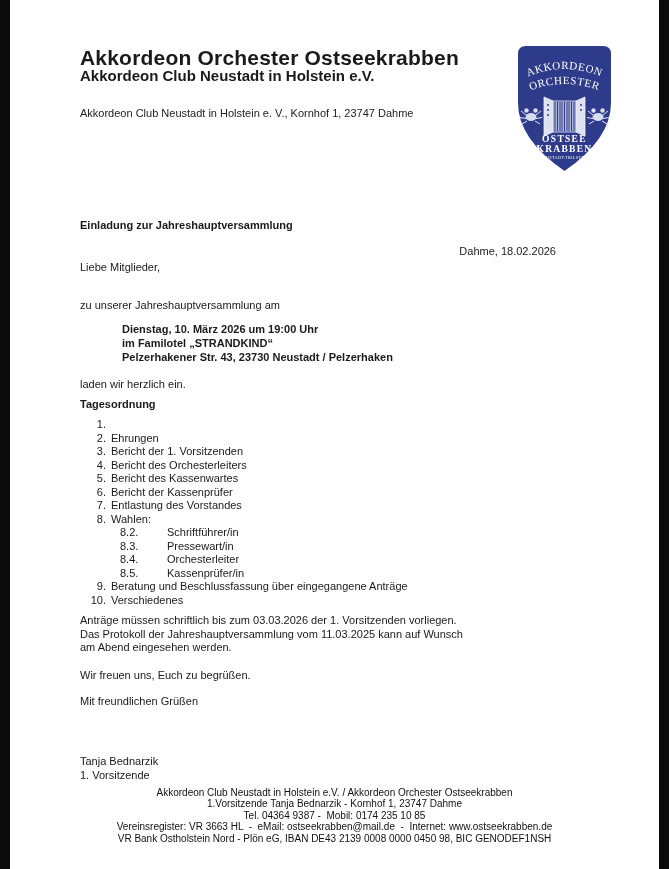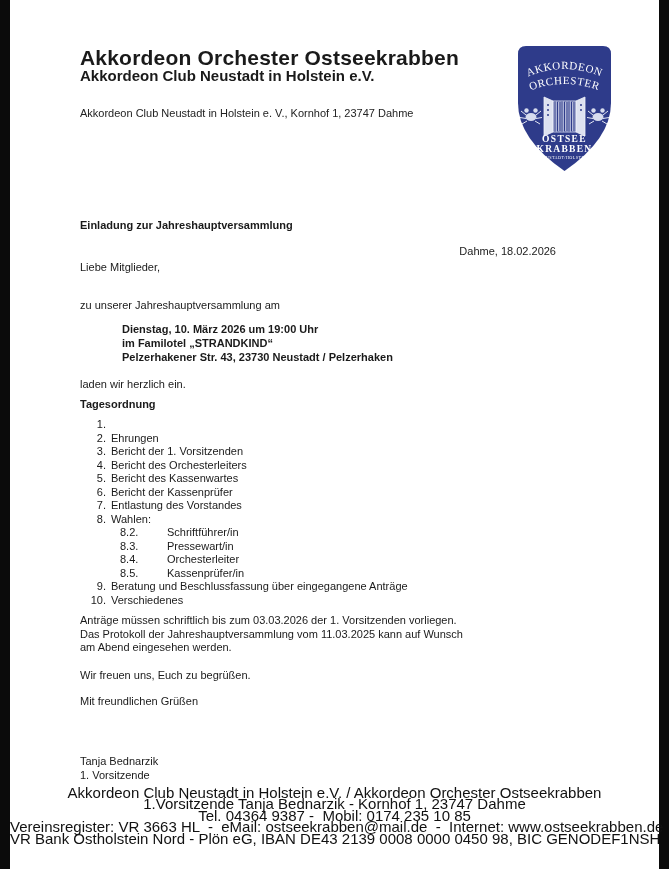--- a/index.html
+++ b/index.html
@@ -31,21 +31,21 @@
   .anum { flex:none; width:26px; text-align:right; margin-right:5px; }
   .asubnum { flex:none; margin-left:40px; width:47px; }
 
   .notes { margin-top:7px; line-height:13.5px; }
   .closing { margin-top:13px; }
   .regards { margin-top:12px; }
 
   .signature { margin-top:46px; line-height:14px; }
 
   .footer { margin-top:5px; margin-left:-70px; margin-right:-70px; text-align:center;
-            font-size:15px; line-height:11.5px; color:#111; }
+            font-size:10px; line-height:11.5px; color:#111; }
   .footer div { white-space:pre; }
 
   .logo text, .logo textPath { fill:#ffffff; font-family:"Liberation Serif","DejaVu Serif",serif; }
 </style>
 </head>
 <body>
 
 <div class="stage">
   <div class="page">
 

